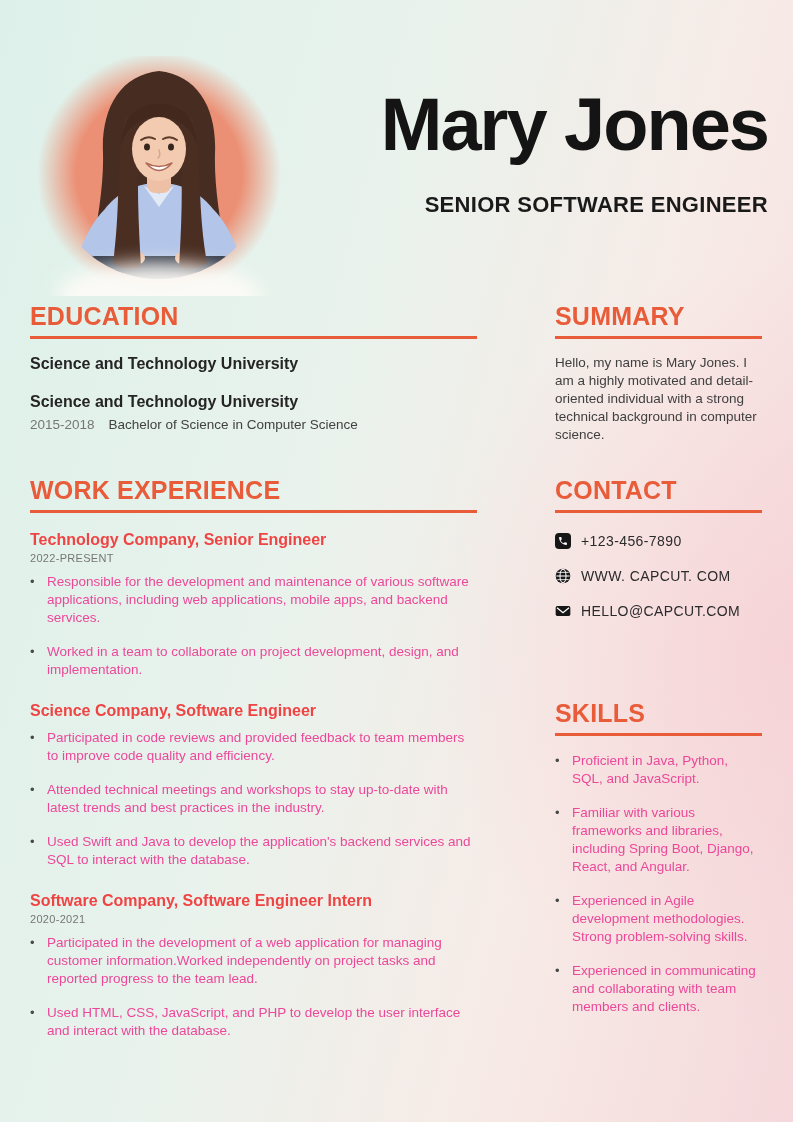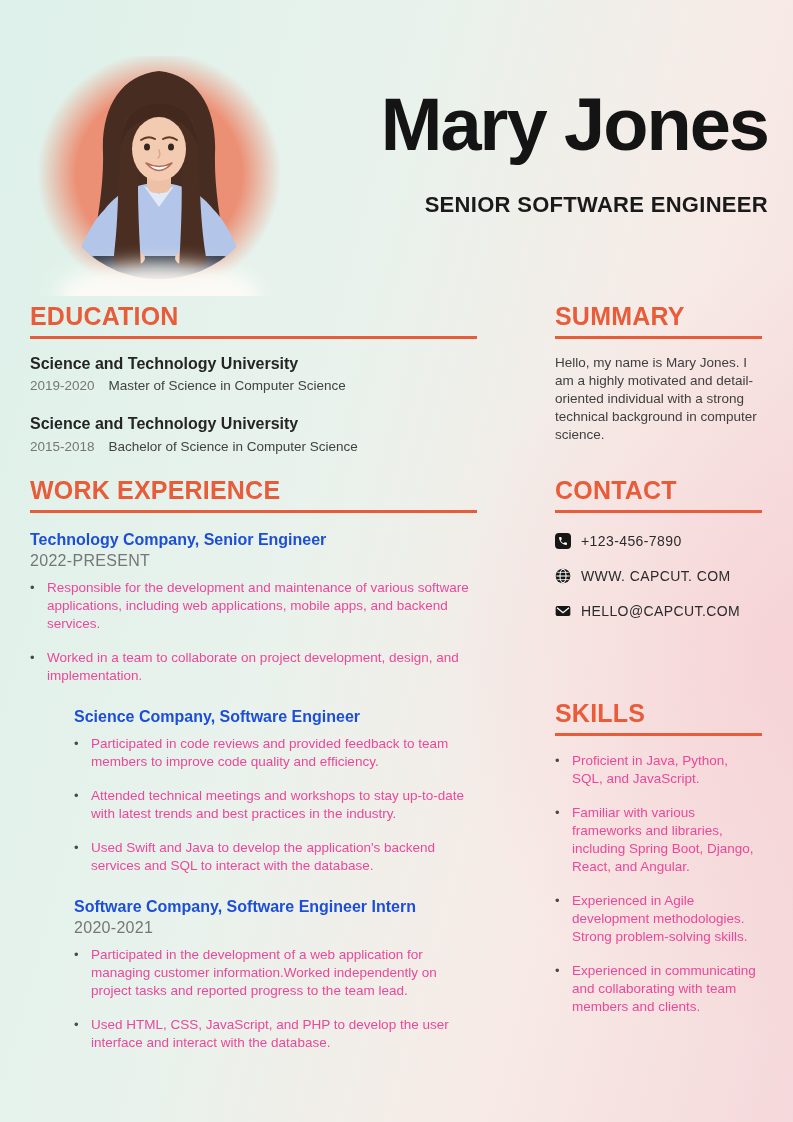--- a/index.html
+++ b/index.html
@@ -45,23 +45,23 @@
   
   .edu-item { margin-top:15px; }
   .edu-item + .edu-item { margin-top:19px; }
   .edu-school { font-size:16px; font-weight:700; color:#252525; line-height:1.2; }
   .edu-row { margin-top:5px; font-size:13.5px; line-height:1.25; display:flex; }
   .edu-dates { color:#767676; margin-right:14px; white-space:nowrap; }
   .edu-degree { color:#424242; }
 
   
   .job { margin-top:17px; }
-  .job + .job { margin-top:22px;margin-left:44px; }
-  .job-name { font-size:16px; font-weight:700; color:#1d4ed8; line-height:1.2; }
-  .job-dates { margin-top:3px; font-size:16px; color:#767676; letter-spacing:.3px; }
+  .job + .job { margin-top:22px; }
+  .job-name { font-size:16px; font-weight:700; color:#ef4444; line-height:1.2; }
+  .job-dates { margin-top:3px; font-size:11px; color:#767676; letter-spacing:.3px; }
   .bullets { margin-top:9px; }
   .bullet-row { display:flex; margin-bottom:16px; }
   .bullet-row:last-child { margin-bottom:0; }
   .dot { flex:0 0 17px; color:#4a4a4a; font-size:13px; line-height:1.33; }
   .btext { flex:1; font-size:13.5px; line-height:1.33; color:#ec4899; }
 
   
   .summary-text { margin-top:15px; font-size:13.5px; line-height:1.32; color:#404040; }
 
   
@@ -147,24 +147,20 @@
   <div class="columns">
 
     <div class="col-left">
 
       <div class="section sec-education">
         <h2>EDUCATION</h2>
         <hr class="rule">
 
         <div class="edu-item">
           <div class="edu-school">Science and Technology University</div>
-          <div class="edu-row">
-            <span class="edu-dates">2019-2020</span>
-            <span class="edu-degree">Master of Science in Computer Science</span>
-          </div>
         </div>
 
         <div class="edu-item">
           <div class="edu-school">Science and Technology University</div>
           <div class="edu-row">
             <span class="edu-dates">2015-2018</span>
             <span class="edu-degree">Bachelor of Science in Computer Science</span>
           </div>
         </div>
       </div>

